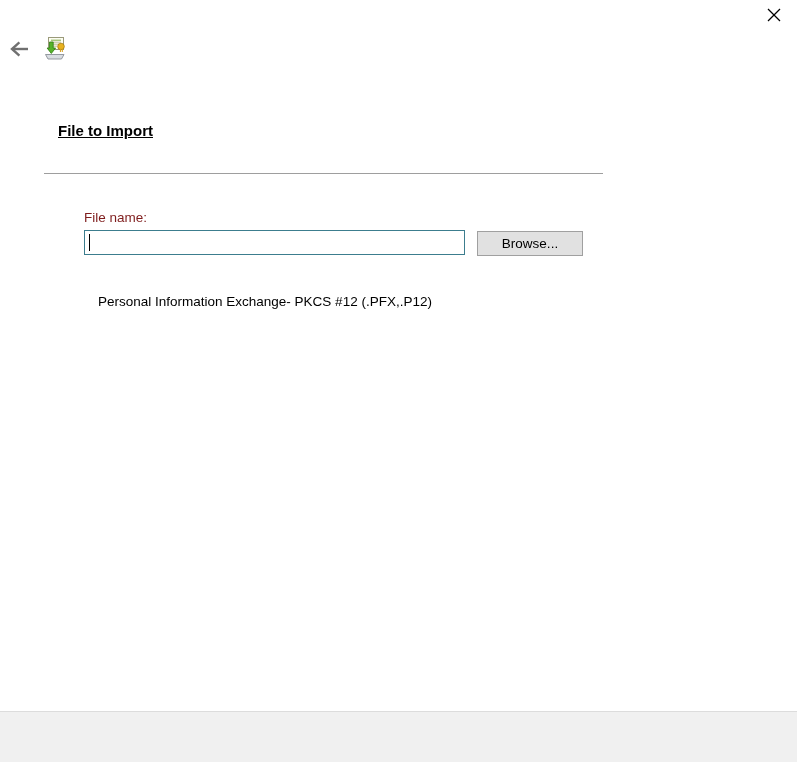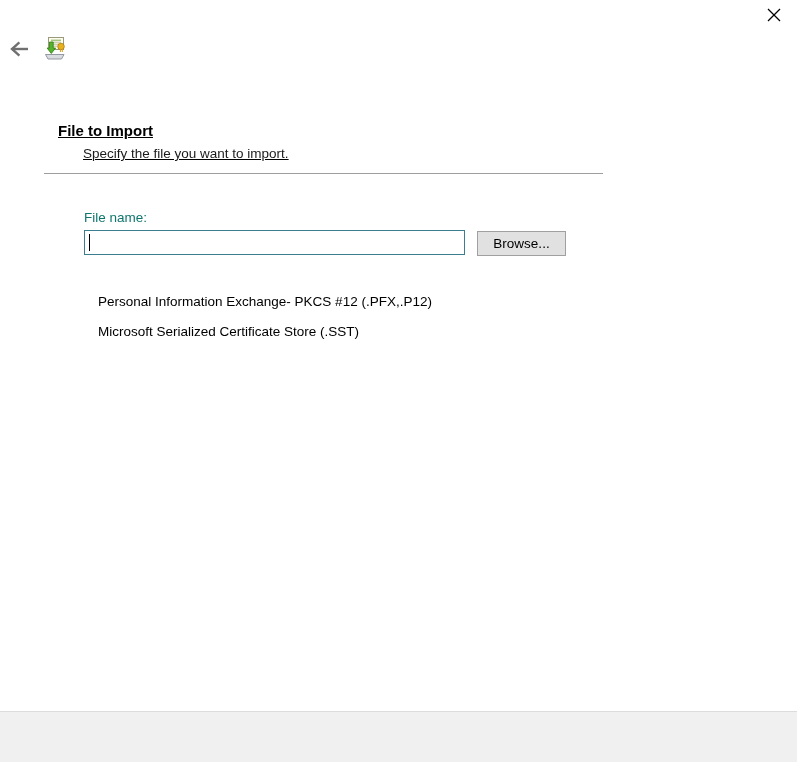--- a/index.html
+++ b/index.html
@@ -90,21 +90,21 @@
     width: 559px;
     height: 1px;
     background: #9e9e9e;
   }
 
   
   .field-label {
     position: absolute;
     left: 84px; top: 209px;
     font-size: 13.5px;
-    color: #0f766e;
+    color: #7f1d1d;
     line-height: 18px;
   }
 
   .file-input {
     position: absolute;
     left: 84px; top: 230px;
     width: 381px;
     height: 25px;
     box-sizing: border-box;
     border: 1px solid #3c7d8e;
@@ -119,21 +119,21 @@
     position: absolute;
     left: 89px; top: 234px;
     width: 1px;
     height: 17px;
     background: #000000;
   }
 
   .browse-btn {
     position: absolute;
     left: 477px; top: 231px;
-    width: 89px;
+    width: 106px;
     height: 25px;
     box-sizing: border-box;
     border: 1px solid #a0a0a0;
     background: #e1e1e1;
     font-family: "Liberation Sans", sans-serif;
     font-size: 13.5px;
     color: #000000;
     cursor: pointer;
     padding: 0;
     display: flex;
@@ -216,34 +216,32 @@
       <polygon points="6.5,6 10.2,6 10.2,12 12.6,12 8.3,17.5 4.1,12 6.5,12" fill="#57b32a" stroke="#2f7d12" stroke-width="0.8"></polygon>
 
       <path d="M2.5 18.5 L21 18.5 L18.5 23 L5 23 Z" fill="#d9dde2" stroke="#8a8f96" stroke-width="0.9"></path>
     </svg>
   </div>
 
 </div>
 
 <div class="page-head">
   <div class="page-title">File to Import</div>
-  <div class="page-sub">Specify the file you want to import.</div>
 </div>
 <div class="head-rule"></div>
 
 <div class="field-label">File name:</div>
 
 <input class="file-input" type="text" value="" placeholder="" style="">
 <div class="caret"></div>
 
 <button class="browse-btn">Browse...</button>
 
 <div class="note-block">
   <div class="note-item">Personal Information Exchange- PKCS #12 (.PFX,.P12)</div>
-  <div class="note-item">Microsoft Serialized Certificate Store (.SST)</div>
 </div>
 
 <div class="footer-rule"></div>
 <div class="footer">
   
   
   
 </div>
 
 </body></html>

